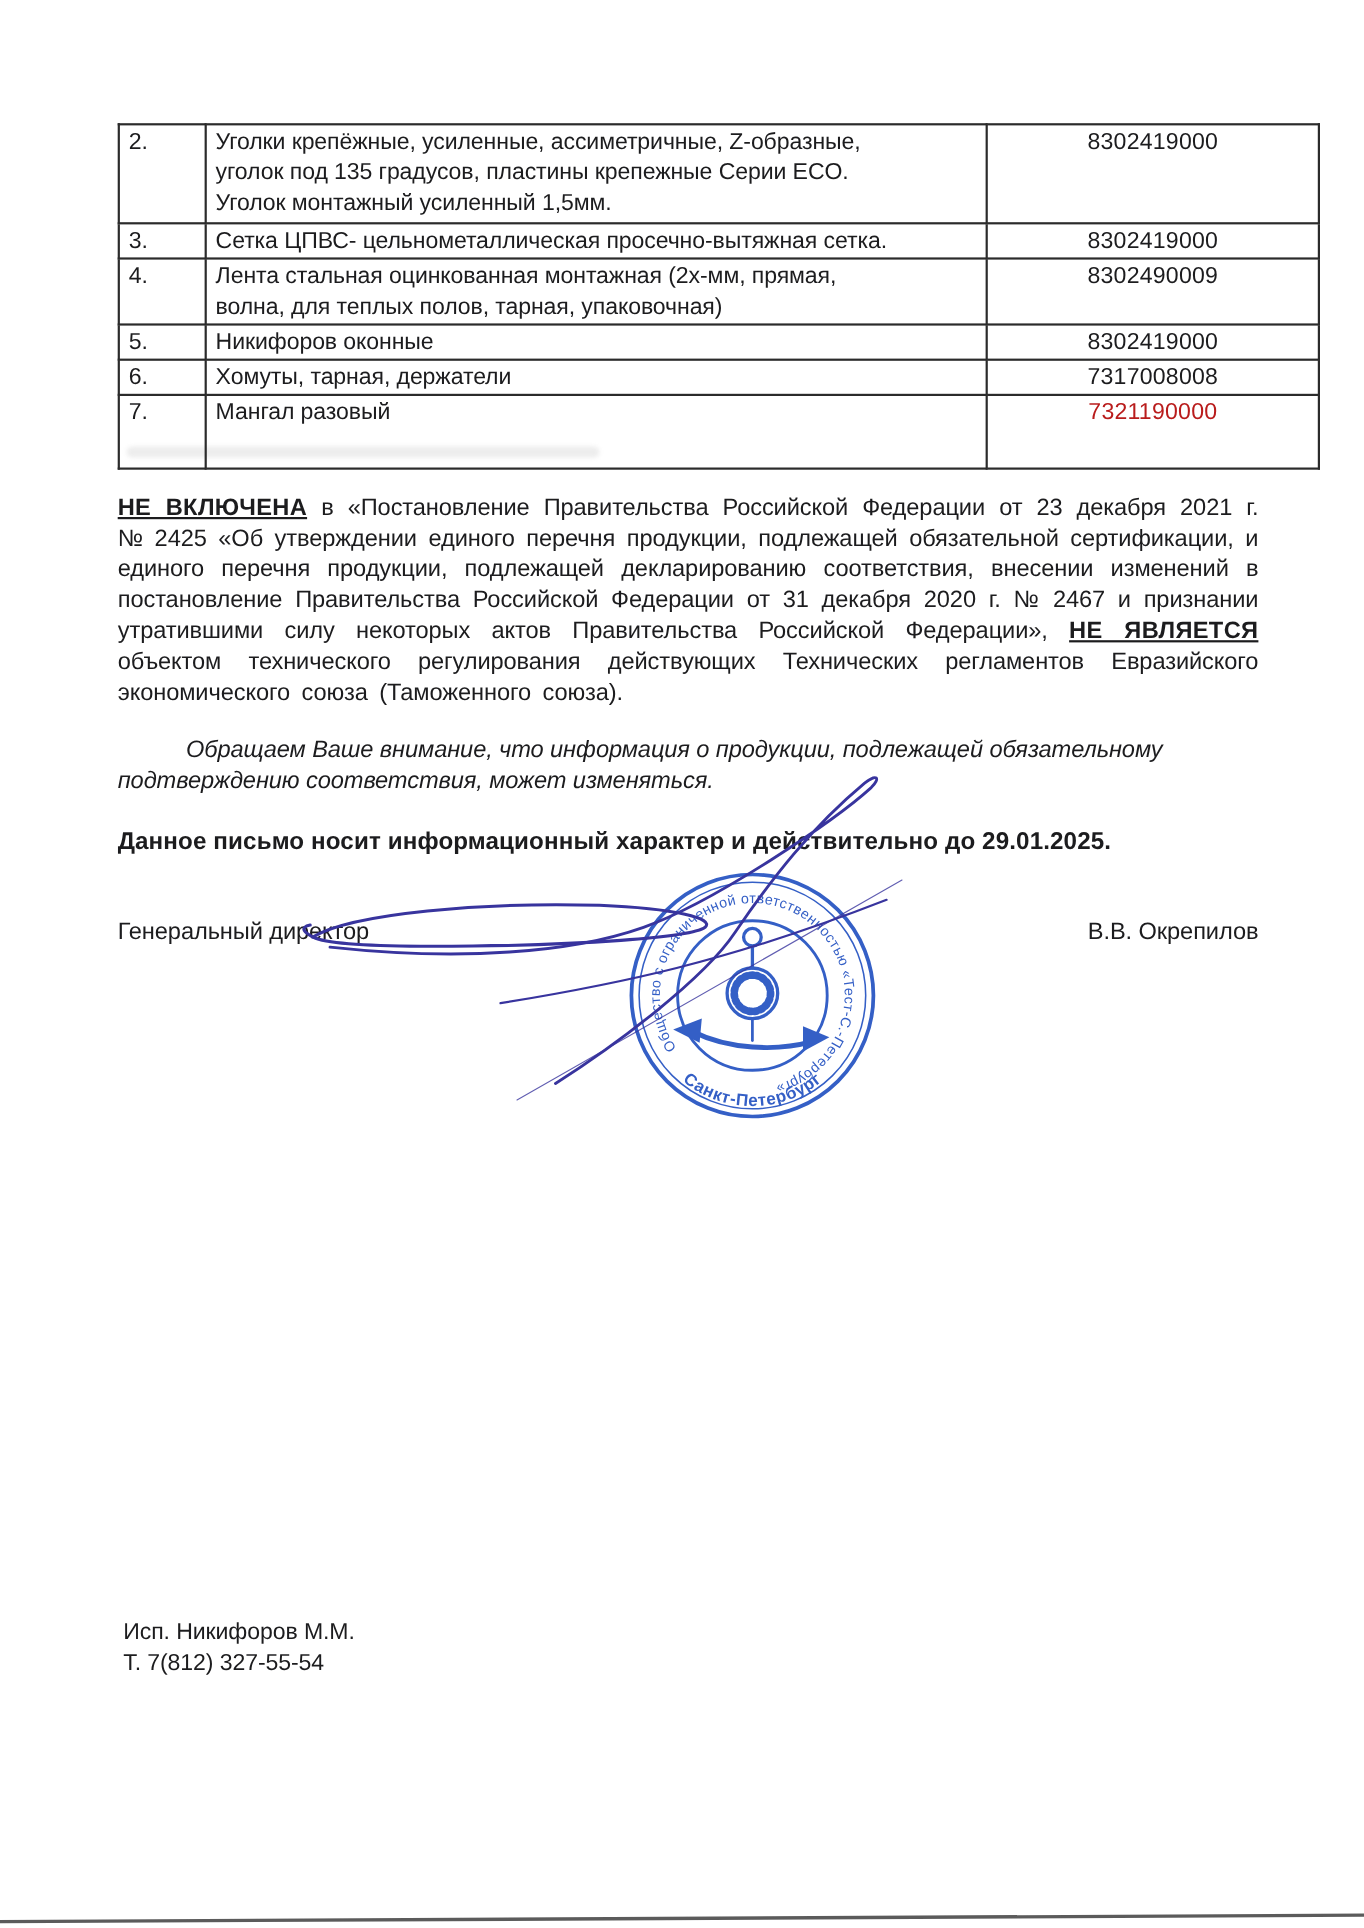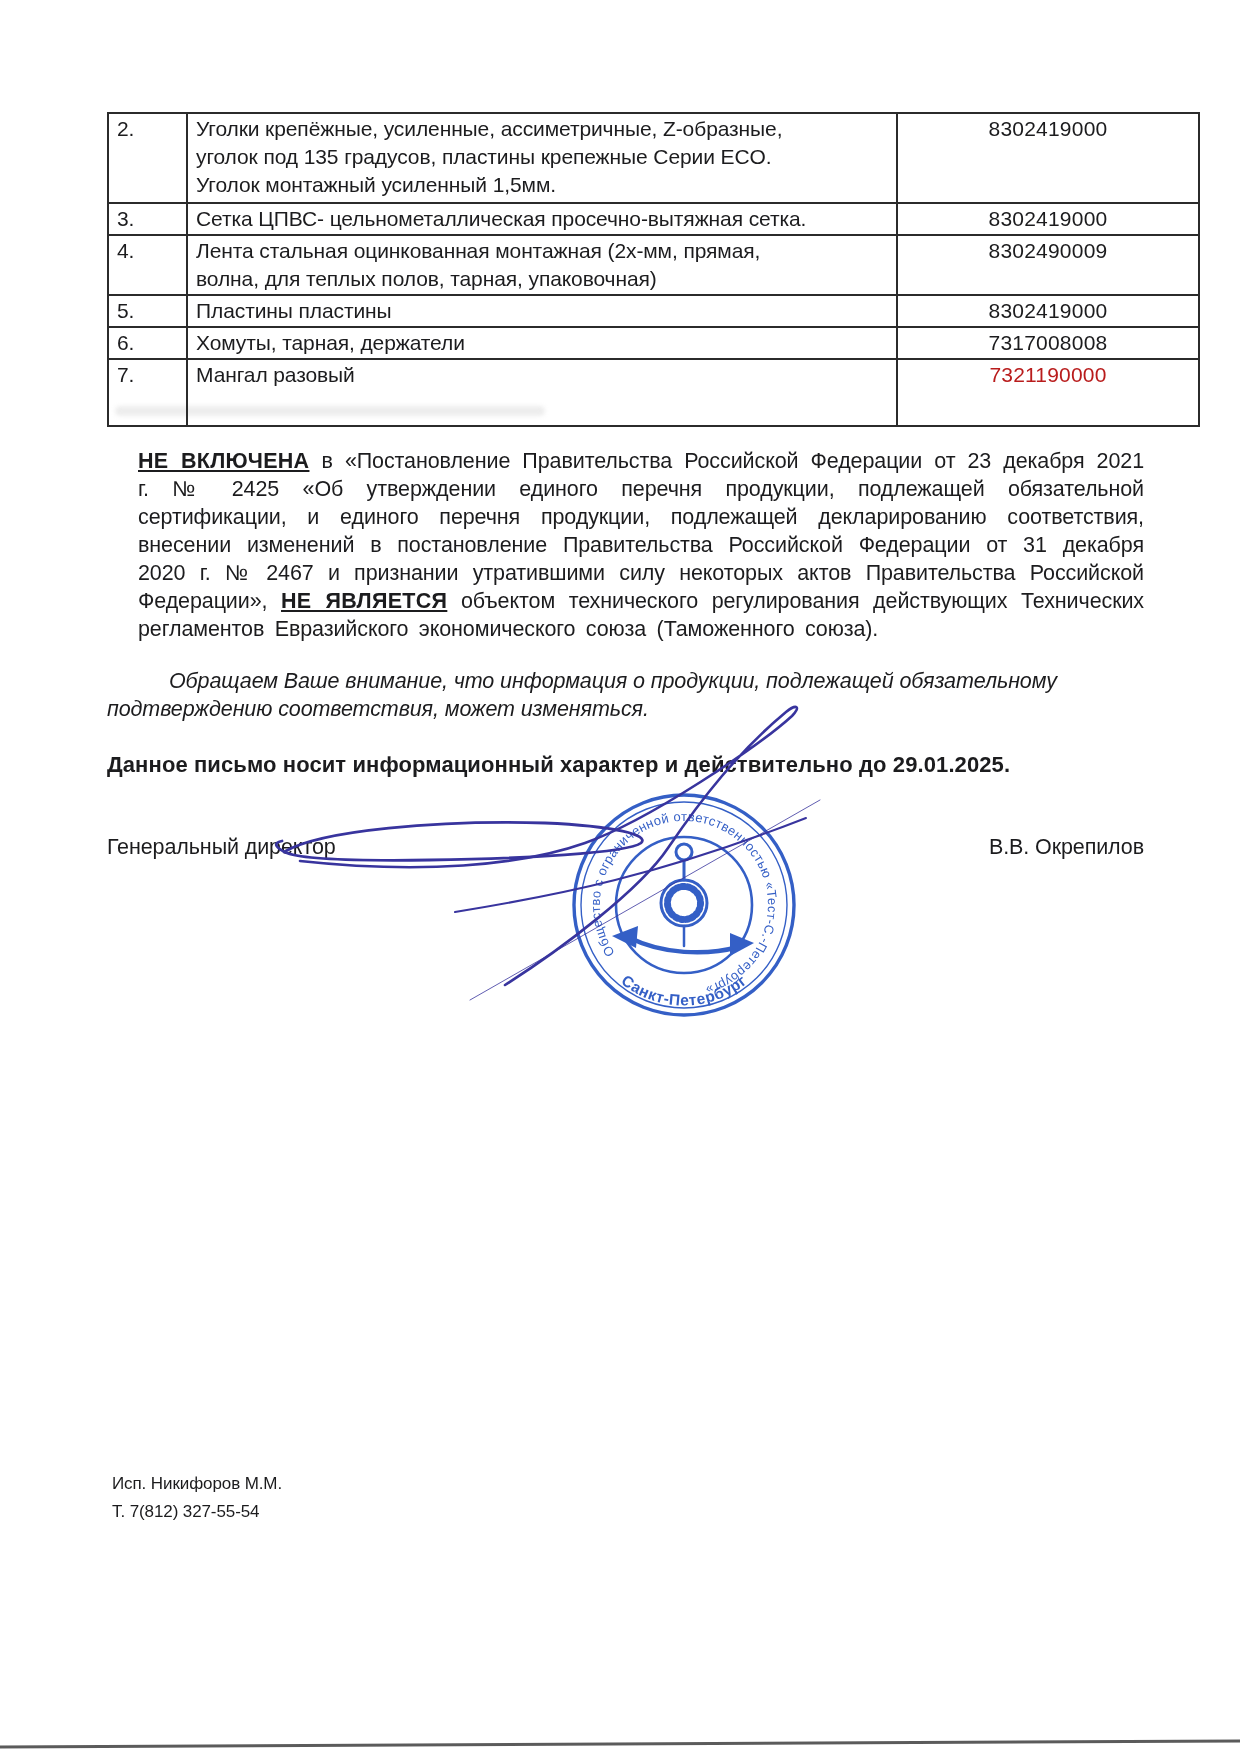--- a/index.html
+++ b/index.html
@@ -23,37 +23,37 @@
   tr.r-3 {height:29px;}
   tr.r-4 {height:57px;}
   tr.r-5 {height:30px;}
   tr.r-6 {height:29px;}
   tr.r-7 {height:67px;}
   .code-muted{color:#b91c1c;}
 
   
   .para{
     margin-top:20px;font-size:21.5px;line-height:28px;
-    text-align:justify;word-spacing:4.5px;margin-left:31px;
+    text-align:justify;word-spacing:4.5px;
   }
   .bold-underline{font-weight:bold;text-decoration:underline;letter-spacing:0.3px;}
   .note-italic{
     margin-top:24px;font-style:italic;font-size:21.5px;line-height:28px;
     white-space:pre-line;text-indent:62px;
   }
   .validity{
     margin-top:28px;font-size:22px;font-weight:bold;line-height:28px;
     letter-spacing:0.1px;
   }
   .sign-row{
     margin-top:54px;display:flex;justify-content:space-between;
     font-size:21.5px;line-height:28px;
   }
   .footer-block{
-    position:absolute;left:112px;top:1470px;font-size:17px;line-height:28px;
+    position:absolute;left:112px;top:1470px;font-size:21px;line-height:28px;
   }
   .smudge{
     position:absolute;left:115px;top:406px;width:430px;height:10px;
     background:#bfbfbf;opacity:0.28;filter:blur(2px);border-radius:5px;
   }
   svg.overlay{position:absolute;left:0;top:0;pointer-events:none;}
 </style>
 </head>
 <body>
 
@@ -76,21 +76,21 @@
         <td class="code-cell">8302419000</td>
       </tr>
       <tr class="r-4">
         <td class="num-cell">4.</td>
         <td class="desc-cell">Лента стальная оцинкованная монтажная (2х-мм, прямая,
 волна, для теплых полов, тарная, упаковочная)</td>
         <td class="code-cell">8302490009</td>
       </tr>
       <tr class="r-5">
         <td class="num-cell">5.</td>
-        <td class="desc-cell">Пластины пластины</td>
+        <td class="desc-cell">Никифоров оконные</td>
         <td class="code-cell">8302419000</td>
       </tr>
       <tr class="r-6">
         <td class="num-cell">6.</td>
         <td class="desc-cell">Хомуты, тарная, держатели</td>
         <td class="code-cell">7317008008</td>
       </tr>
       <tr class="r-7">
         <td class="num-cell">7.</td>
         <td class="desc-cell">Мангал разовый</td>

